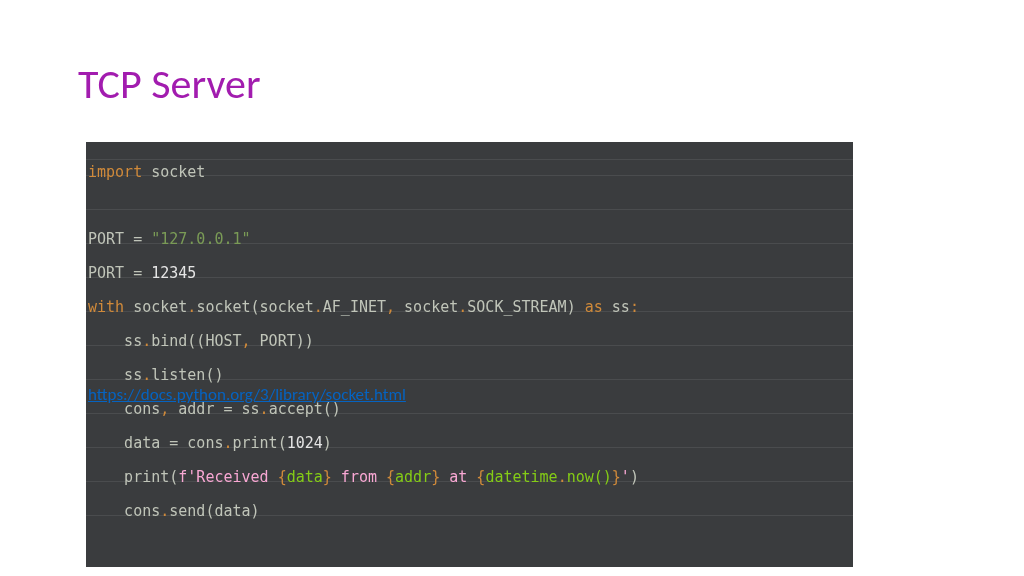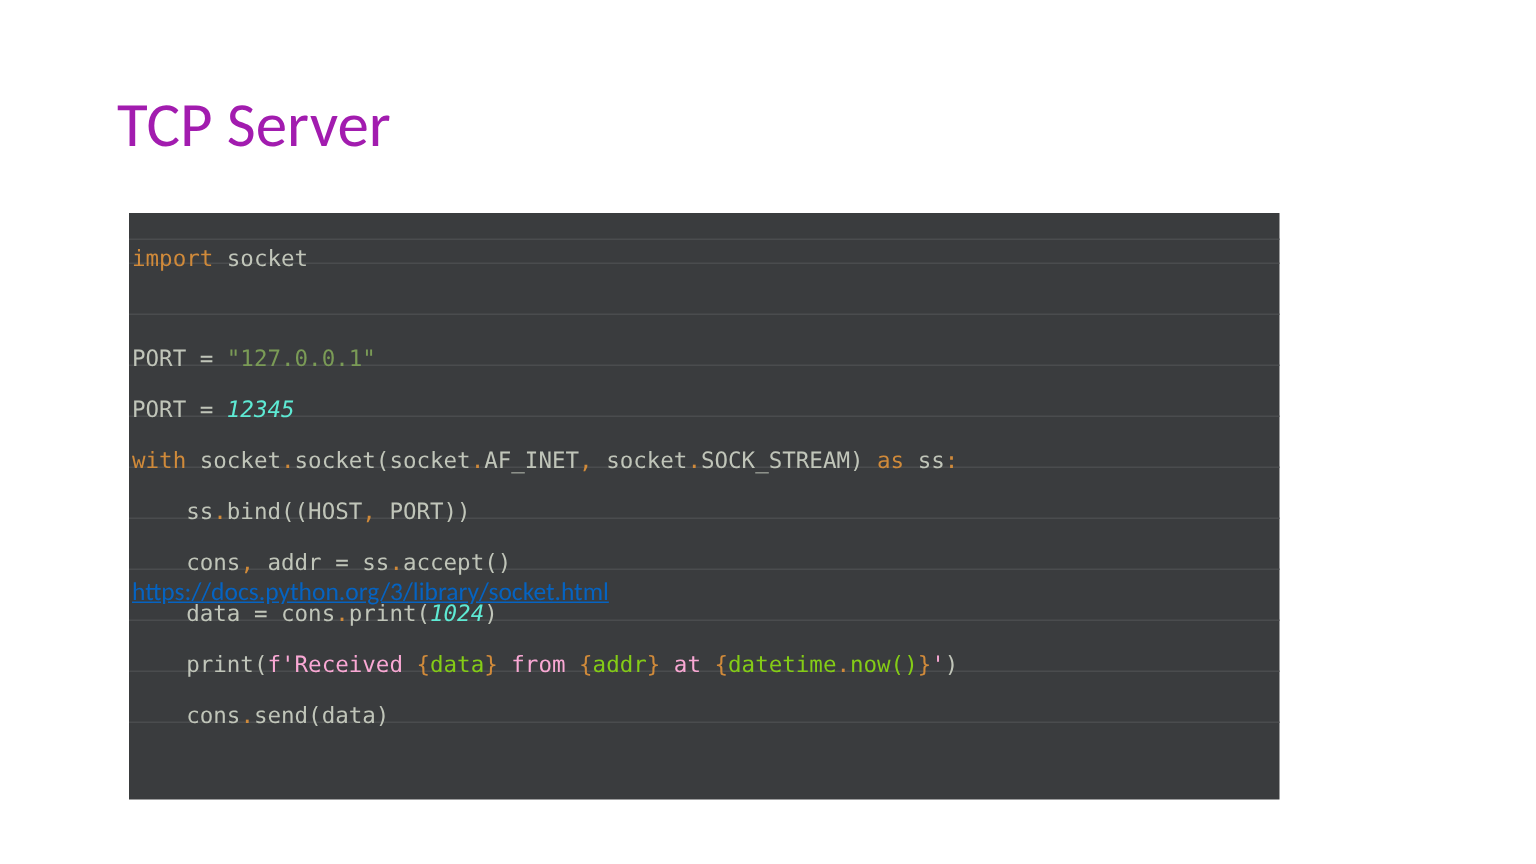--- a/index.html
+++ b/index.html
@@ -56,40 +56,41 @@
     top: 384px;
     font-size: 17px;
     font-family: "Calibri", "Segoe UI", Arial, sans-serif;
     color: #0563c1;
     text-decoration: underline;
     cursor: pointer;
   }
   
   .kw  { color: #d08a3a; }   
   .str { color: #7a9b56; }   
-  .num { color: #5eead4; font-style: italic; }   
+  .num { color: #e5e5e5; }   
   .pn  { color: #d08a3a; }   
   .def { color: #c0c5b9; }   
   .lit { color: #f9a8d4; text-align: right; }   
   .fn  { color: #84cc16; }   
 </style>
 </head>
 <body>
 
 <div class="slide">
 
   <div class="title">TCP Server</div>
 
   <div class="code-block">
 <span class="line"><span class="kw">import</span><span class="def"> socket</span></span>
 <span class="line"><span class="def"></span></span>
 <span class="line"><span class="def">PORT = </span><span class="str">"127.0.0.1"</span></span>
 <span class="line"><span class="def">PORT = </span><span class="num">12345</span></span>
 <span class="line"><span class="kw">with</span><span class="def"> socket</span><span class="pn">.</span><span class="def">socket(socket</span><span class="pn">.</span><span class="def">AF_INET</span><span class="pn">,</span><span class="def"> socket</span><span class="pn">.</span><span class="def">SOCK_STREAM) </span><span class="kw">as</span><span class="def"> ss</span><span class="pn">:</span></span>
 <span class="line"><span class="def">    ss</span><span class="pn">.</span><span class="def">bind((HOST</span><span class="pn">,</span><span class="def"> PORT))</span></span>
+<span class="line"><span class="def">    ss</span><span class="pn">.</span><span class="def">listen()</span></span>
 <span class="line"><span class="def">    cons</span><span class="pn">,</span><span class="def"> addr = ss</span><span class="pn">.</span><span class="def">accept()</span></span>
 <span class="line"><span class="def">    data = cons</span><span class="pn">.</span><span class="def">print(</span><span class="num">1024</span><span class="def">)</span></span>
 <span class="line"><span class="def">    print(</span><span class="lit">f'Received </span><span class="pn">{</span><span class="fn">data</span><span class="pn">}</span><span class="lit"> from </span><span class="pn">{</span><span class="fn">addr</span><span class="pn">}</span><span class="lit"> at </span><span class="pn">{</span><span class="fn">datetime</span><span class="pn">.</span><span class="fn">now()</span><span class="pn">}</span><span class="lit">'</span><span class="def">)</span></span>
 <span class="line"><span class="def">    cons</span><span class="pn">.</span><span class="def">send(data)</span></span>
 
   </div>
 
   <a class="link">https://docs.python.org/3/library/socket.html</a>
 
 </div>

